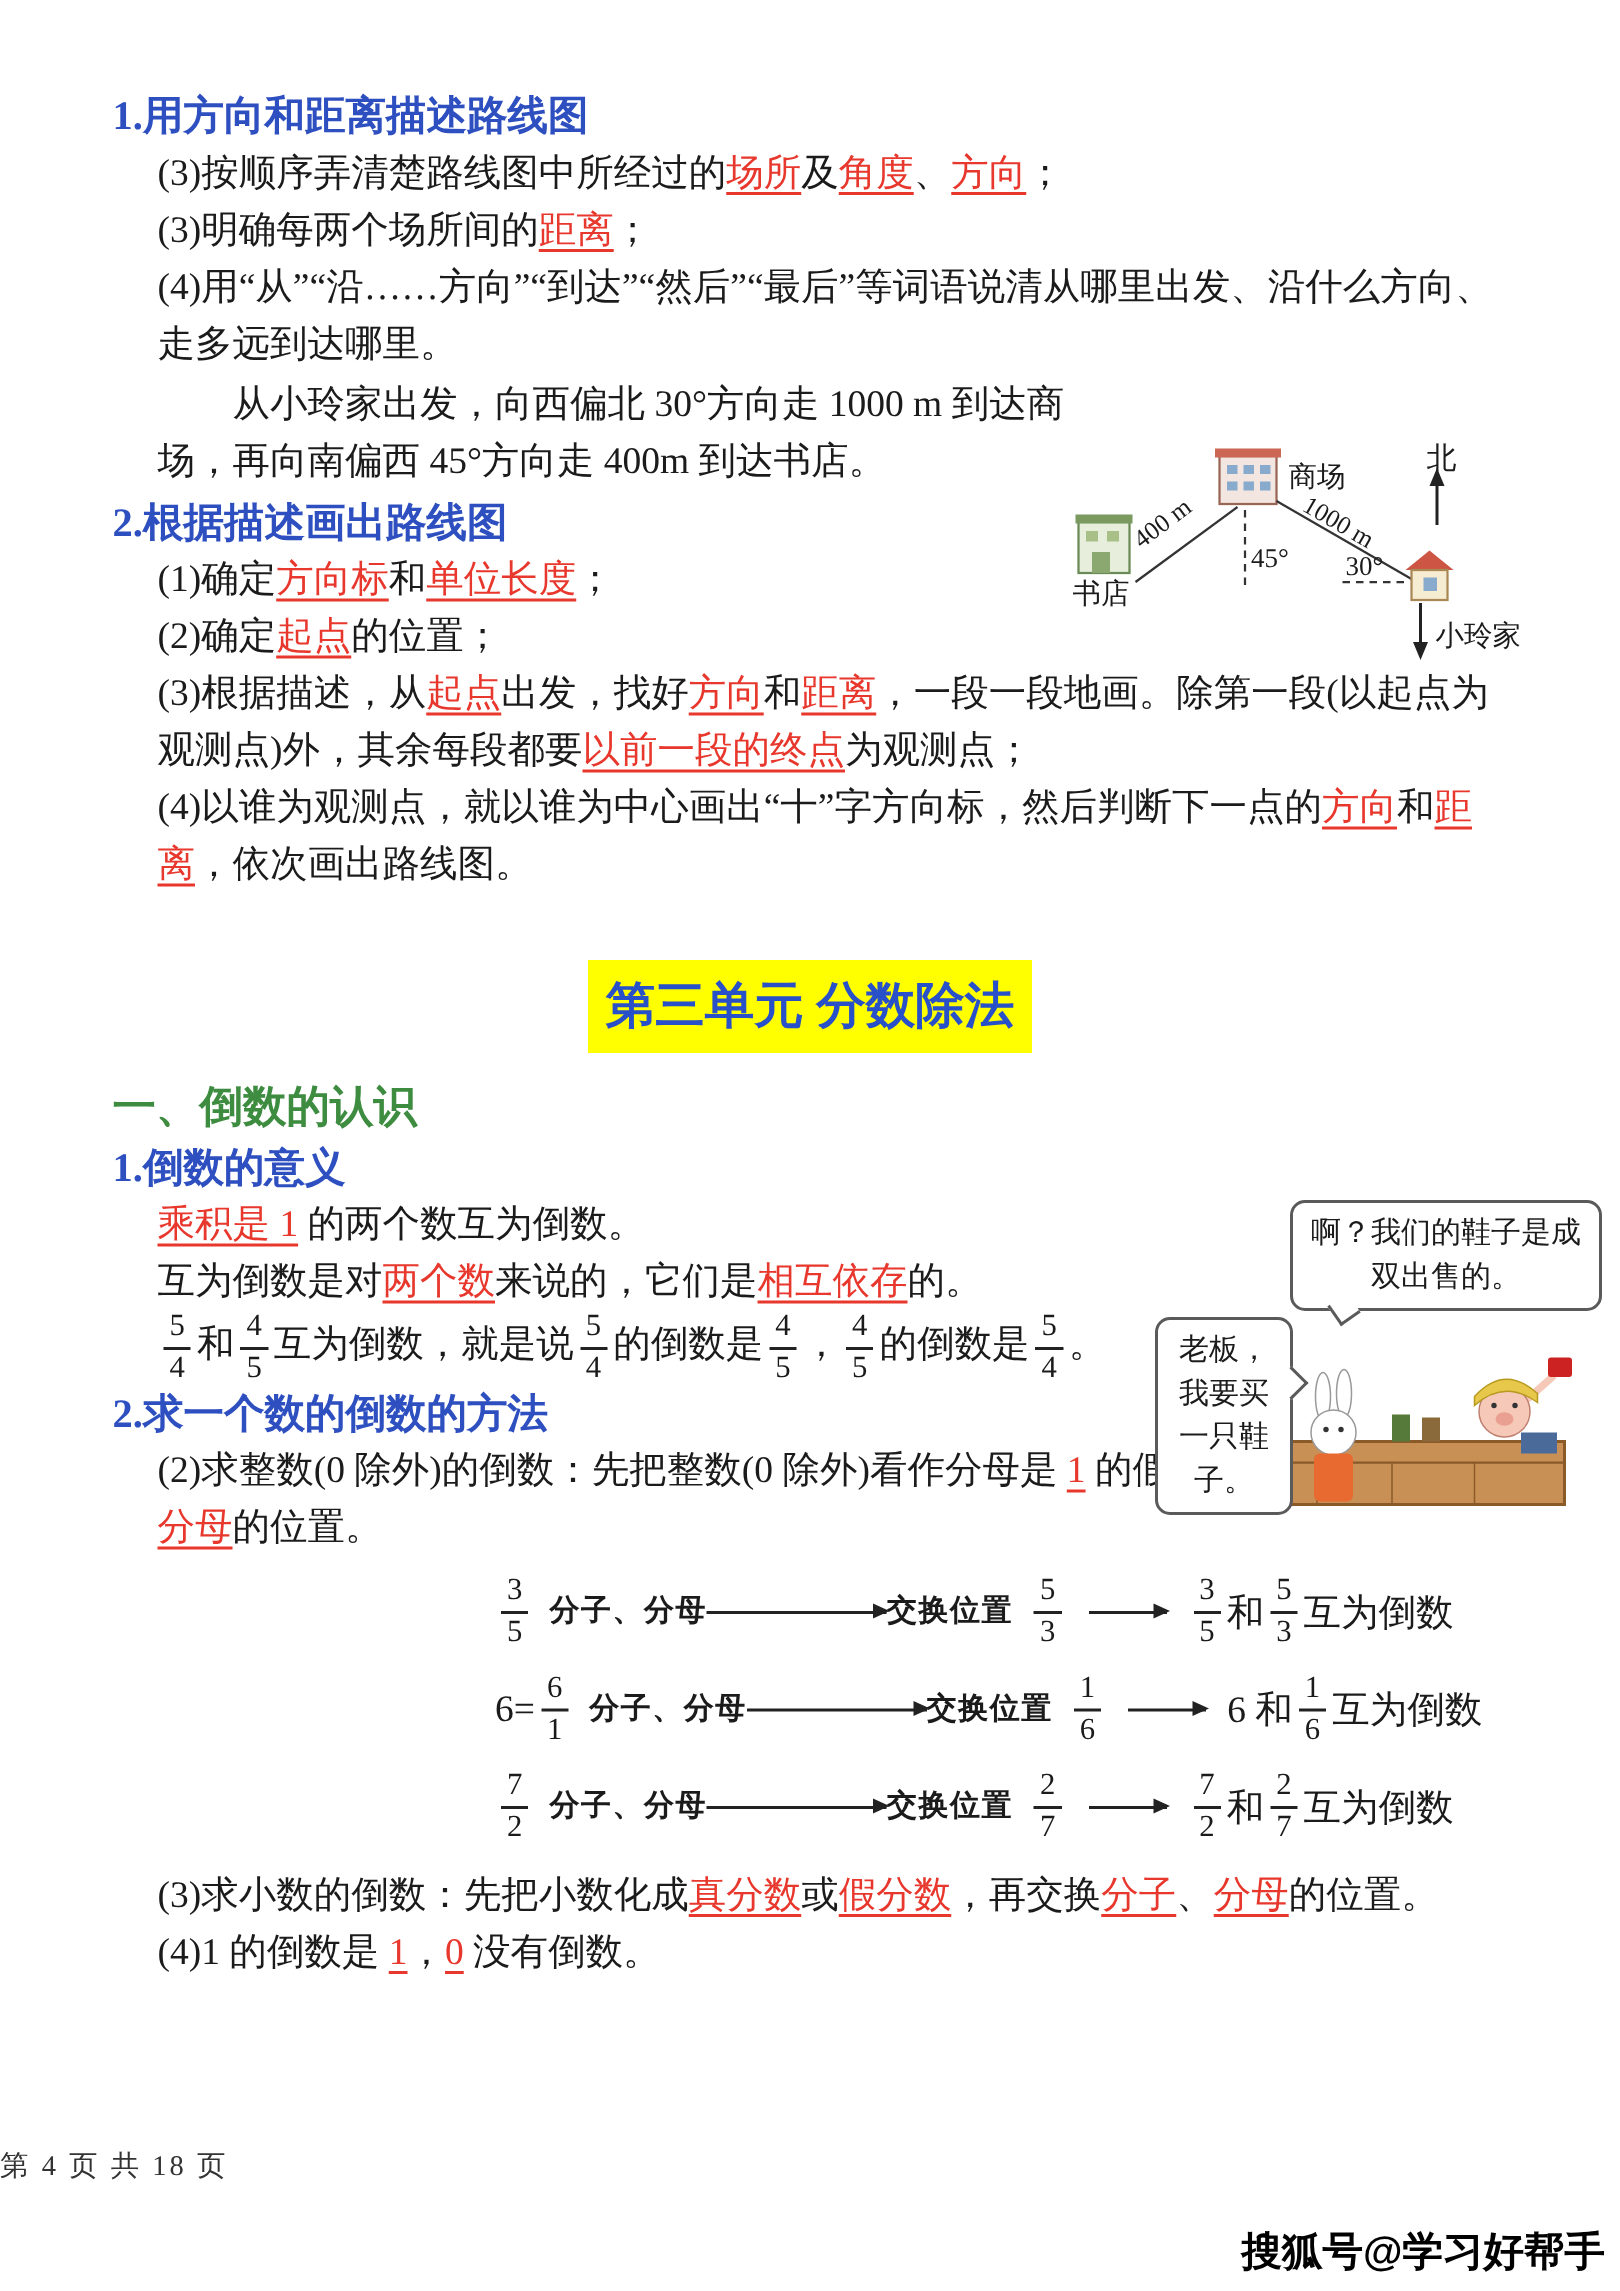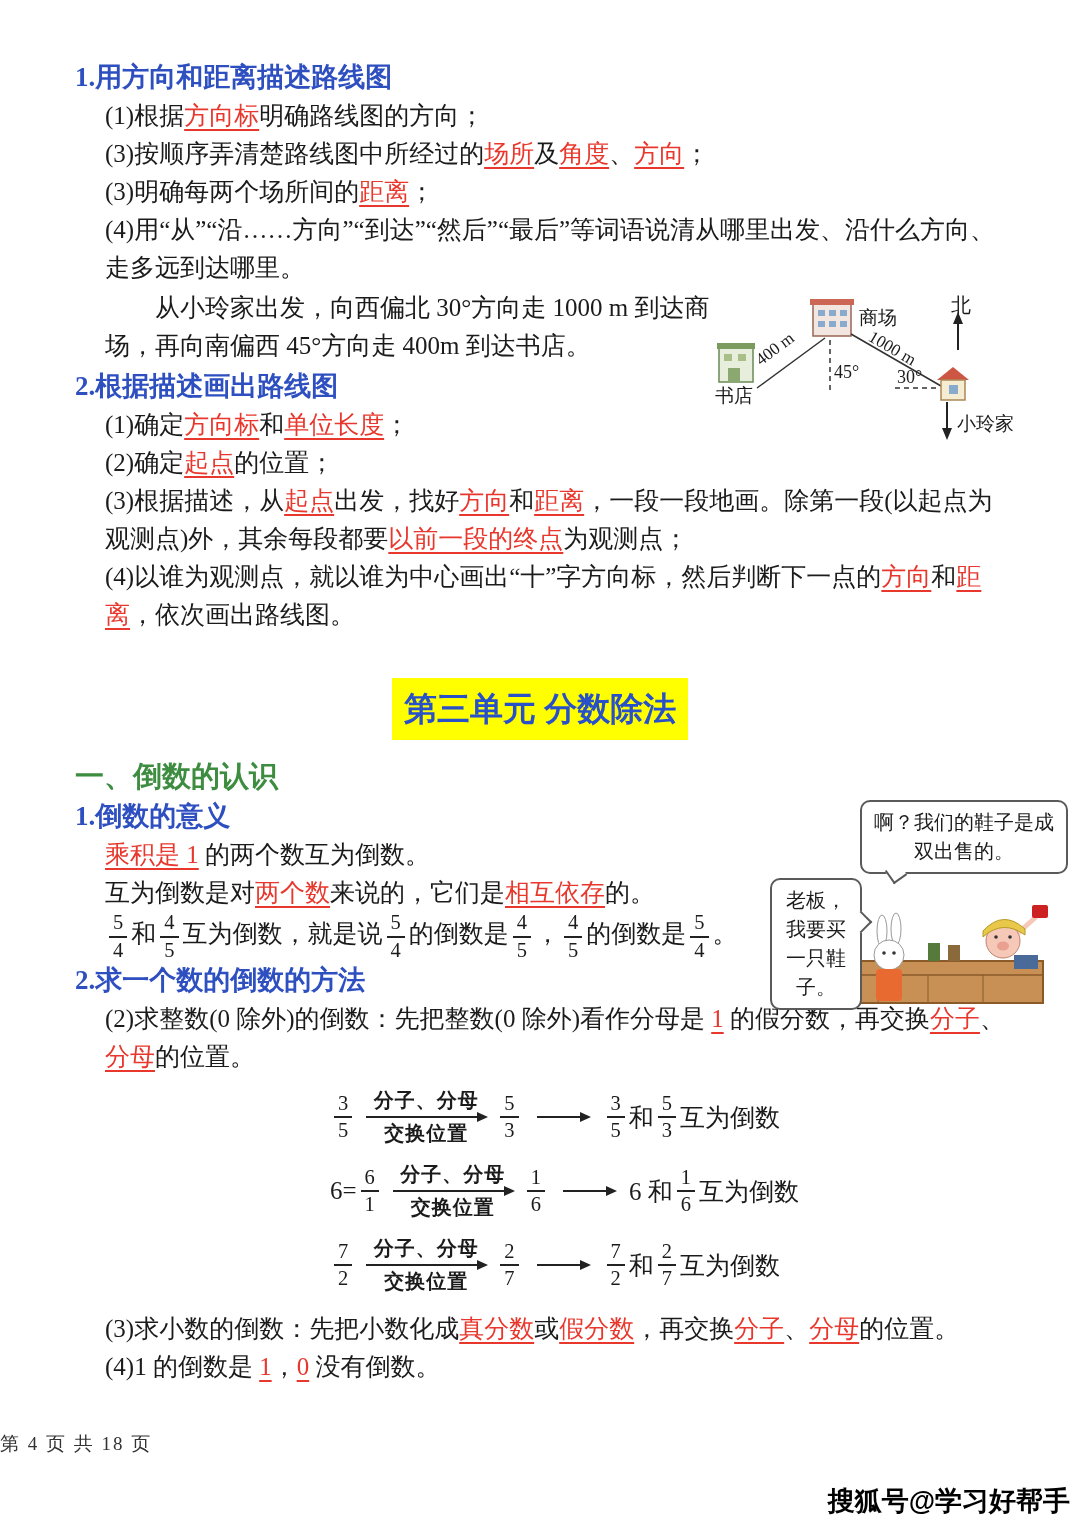--- a/index.html
+++ b/index.html
@@ -23,21 +23,21 @@
   .unit-title span { background:#ffff00; color:#2850c8; font-size:33px; font-weight:bold; padding:13px 12px; line-height:1.4; }
 
   .frac { display:inline-flex; flex-direction:column; align-items:center; vertical-align:middle; line-height:1.05; margin:0 4px; font-size:0.82em; font-weight:inherit; }
   .frac .num { padding:0 4px 2px; border-bottom:2px solid #222; }
   .frac .den { padding-top:2px; }
 
   
   .tdiagram { margin:12px 0 10px 255px; }
   .trow { display:flex; align-items:center; margin-bottom:16px; font-size:25px; }
   .trow .rich { display:inline-flex; align-items:center; }
-  .xarrow { display:inline-flex; flex-direction:column; align-items:center; margin:0 10px;justify-content:flex-end; }
+  .xarrow { display:inline-flex; flex-direction:row; align-items:center; margin:0 10px;justify-content:flex-end; }
   .xtop,.xbot { font-size:20px; font-weight:bold; line-height:1.25; letter-spacing:1px; }
   .xline { width:120px; height:0; border-top:2.5px solid #222; position:relative; margin:3px 0; }
   .xline::after, .longarrow::after {
     content:""; position:absolute; right:-2px; top:-6.5px;
     border-left:11px solid #222; border-top:5px solid transparent; border-bottom:5px solid transparent;
   }
   .longarrow { width:52px; height:0; border-top:2.5px solid #222; position:relative; margin:0 14px; }
 
   
   .route-map { position:absolute; left:695px; top:288px; width:378px; height:160px; }
@@ -54,21 +54,20 @@
 
   .footer { position:absolute; left:0; right:0; bottom:70px; text-align:left; font-size:19px; color:#333; letter-spacing:2px; }
   .watermark { position:absolute; right:10px; bottom:8px; font-size:27px; font-weight:bold; color:#000; font-family:"Liberation Sans","DejaVu Sans",sans-serif; }
 </style>
 </head>
 <body>
 
 <div class="page">
 
   <h2 class="h-blue">1.用方向和距离描述路线图</h2>
-  <div class="item"><span>(1)根据</span><span class="hl">方向标</span><span>明确路线图的方向；</span></div>
   <div class="item"><span>(3)按顺序弄清楚路线图中所经过的</span><span class="hl">场所</span><span>及</span><span class="hl">角度</span><span>、</span><span class="hl">方向</span><span>；</span></div>
   <div class="item"><span>(3)明确每两个场所间的</span><span class="hl">距离</span><span>；</span></div>
   <div class="item"><span>(4)用“从”“沿……方向”“到达”“然后”“最后”等词语说清从哪里出发、沿什么方向、走多远到达哪里。</span></div>
   <div class="para"><span>从小玲家出发，向西偏北 30°方向走 1000 m 到达商场，再向南偏西 45°方向走 400m 到达书店。</span></div>
 
   <div class="route-map">
     <svg width="378" height="160" viewBox="0 0 378 160">
       <text x="256" y="24" font-size="20">北</text>
       <g>
         <line x1="263" y1="62" x2="263" y2="34" stroke="#222" stroke-width="2"></line>

